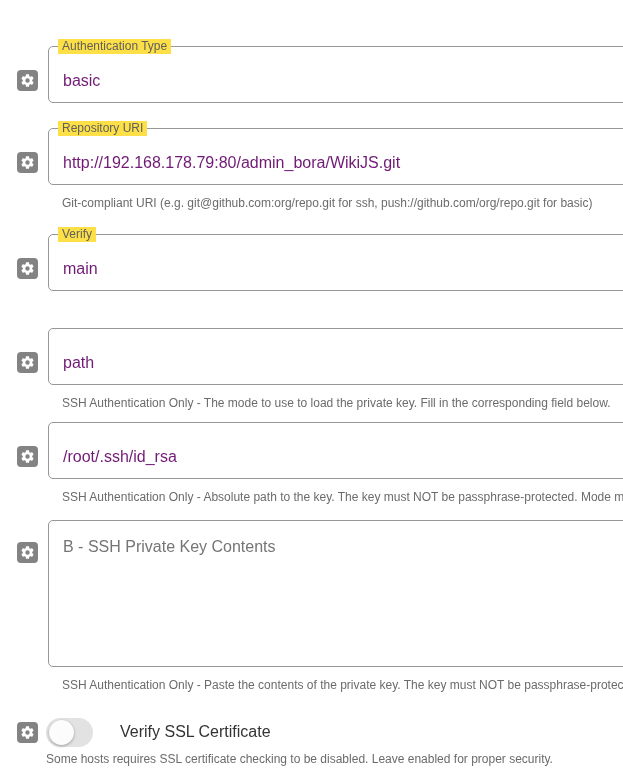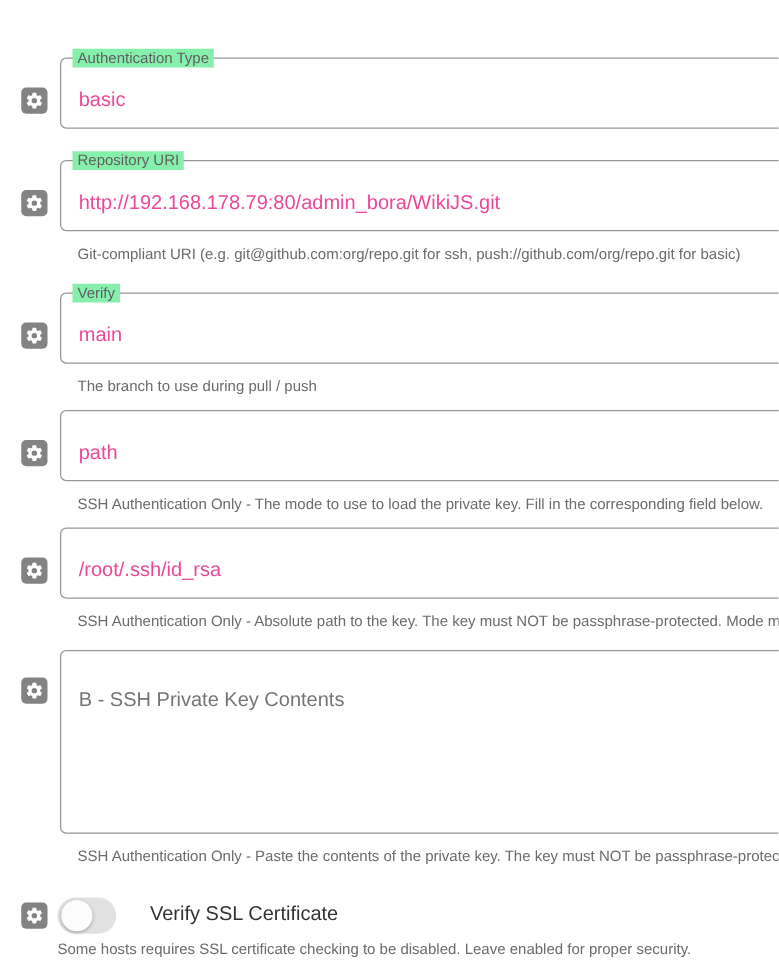--- a/index.html
+++ b/index.html
@@ -24,47 +24,47 @@
   }
   .icon-chip svg{width:15px;height:15px;fill:#fff;display:block;}
   .outline{
     position:absolute;left:48px;top:0;
     width:645px;height:57px;
     border:1px solid #979797;border-radius:5px;
     box-sizing:border-box;background:#fff;
   }
   .float-label{
     position:absolute;top:-8px;left:9px;
-    padding:0 4px;background:#86efac;
+    padding:0 4px;background:#fde047;
     font-size:12px;line-height:15px;color:#5f5f5f;
     white-space:nowrap;
   }
   .text-input{
     position:absolute;left:2px;top:1px;
     width:560px;height:53px;
     border:none;outline:none;background:transparent;
     padding:6px 0 0 12px;
     font-family:"Liberation Sans",sans-serif;
-    font-size:16px;color:#ec4899;
+    font-size:16px;color:#701a75;
   }
   .hint{
     position:absolute;left:62px;top:68px;
     font-size:12px;color:#6b6b6b;
     white-space:nowrap;
   }
   
   .textarea-group{position:absolute;left:0;top:520px;width:623px;height:172px;}
   .textarea-outline{
     position:absolute;left:48px;top:0;
     width:645px;height:147px;
     border:1px solid #979797;border-radius:5px;
     box-sizing:border-box;background:#fff;
   }
   .big-textarea{
-    position:absolute;left:2px;top:16px;
+    position:absolute;left:2px;top:2px;
     width:560px;height:138px;
     border:none;outline:none;background:transparent;resize:none;
     padding:15px 0 0 12px;
     font-family:"Liberation Sans",sans-serif;
     font-size:16px;color:#0f172a;
   }
   .big-textarea::placeholder{color:#757575;opacity:1;}
   .textarea-group .hint{top:158px;}
   .textarea-group .icon-chip{top:22px;}
   
@@ -121,21 +121,20 @@
   <div class="field-group" style="top:234px">
     <div class="icon-chip">
       <svg viewBox="0 0 24 24">
           <path d="M12,15.5A3.5,3.5 0 0,1 8.5,12A3.5,3.5 0 0,1 12,8.5A3.5,3.5 0 0,1 15.5,12A3.5,3.5 0 0,1 12,15.5M19.43,12.97C19.47,12.65 19.5,12.33 19.5,12C19.5,11.67 19.47,11.34 19.43,11L21.54,9.37C21.73,9.22 21.78,8.95 21.66,8.73L19.66,5.27C19.54,5.05 19.27,4.96 19.05,5.05L16.56,6.05C16.04,5.66 15.5,5.32 14.87,5.07L14.5,2.42C14.46,2.18 14.25,2 14,2H10C9.75,2 9.54,2.18 9.5,2.42L9.13,5.07C8.5,5.32 7.96,5.66 7.44,6.05L4.95,5.05C4.73,4.96 4.46,5.05 4.34,5.27L2.34,8.73C2.21,8.95 2.27,9.22 2.46,9.37L4.57,11C4.53,11.34 4.5,11.67 4.5,12C4.5,12.33 4.53,12.65 4.57,12.97L2.46,14.63C2.27,14.78 2.21,15.05 2.34,15.27L4.34,18.73C4.46,18.95 4.73,19.03 4.95,18.95L7.44,17.94C7.96,18.34 8.5,18.68 9.13,18.93L9.5,21.58C9.54,21.82 9.75,22 10,22H14C14.25,22 14.46,21.82 14.5,21.58L14.87,18.93C15.5,18.67 16.04,18.34 16.56,17.94L19.05,18.95C19.27,19.03 19.54,18.95 19.66,18.73L21.66,15.27C21.78,15.05 21.73,14.78 21.54,14.63L19.43,12.97Z"></path>
         </svg>
     </div>
     <div class="outline">
       <span class="float-label">Verify</span>
       <input class="text-input" type="text" value="main" style="">
     </div>
-    <div class="hint">The branch to use during pull / push</div>
   </div>
 
   <div class="field-group" style="top:328px">
     <div class="icon-chip">
       <svg viewBox="0 0 24 24">
           <path d="M12,15.5A3.5,3.5 0 0,1 8.5,12A3.5,3.5 0 0,1 12,8.5A3.5,3.5 0 0,1 15.5,12A3.5,3.5 0 0,1 12,15.5M19.43,12.97C19.47,12.65 19.5,12.33 19.5,12C19.5,11.67 19.47,11.34 19.43,11L21.54,9.37C21.73,9.22 21.78,8.95 21.66,8.73L19.66,5.27C19.54,5.05 19.27,4.96 19.05,5.05L16.56,6.05C16.04,5.66 15.5,5.32 14.87,5.07L14.5,2.42C14.46,2.18 14.25,2 14,2H10C9.75,2 9.54,2.18 9.5,2.42L9.13,5.07C8.5,5.32 7.96,5.66 7.44,6.05L4.95,5.05C4.73,4.96 4.46,5.05 4.34,5.27L2.34,8.73C2.21,8.95 2.27,9.22 2.46,9.37L4.57,11C4.53,11.34 4.5,11.67 4.5,12C4.5,12.33 4.53,12.65 4.57,12.97L2.46,14.63C2.27,14.78 2.21,15.05 2.34,15.27L4.34,18.73C4.46,18.95 4.73,19.03 4.95,18.95L7.44,17.94C7.96,18.34 8.5,18.68 9.13,18.93L9.5,21.58C9.54,21.82 9.75,22 10,22H14C14.25,22 14.46,21.82 14.5,21.58L14.87,18.93C15.5,18.67 16.04,18.34 16.56,17.94L19.05,18.95C19.27,19.03 19.54,18.95 19.66,18.73L21.66,15.27C21.78,15.05 21.73,14.78 21.54,14.63L19.43,12.97Z"></path>
         </svg>
     </div>
     <div class="outline">
       <input class="text-input" type="text" value="path" style="">

